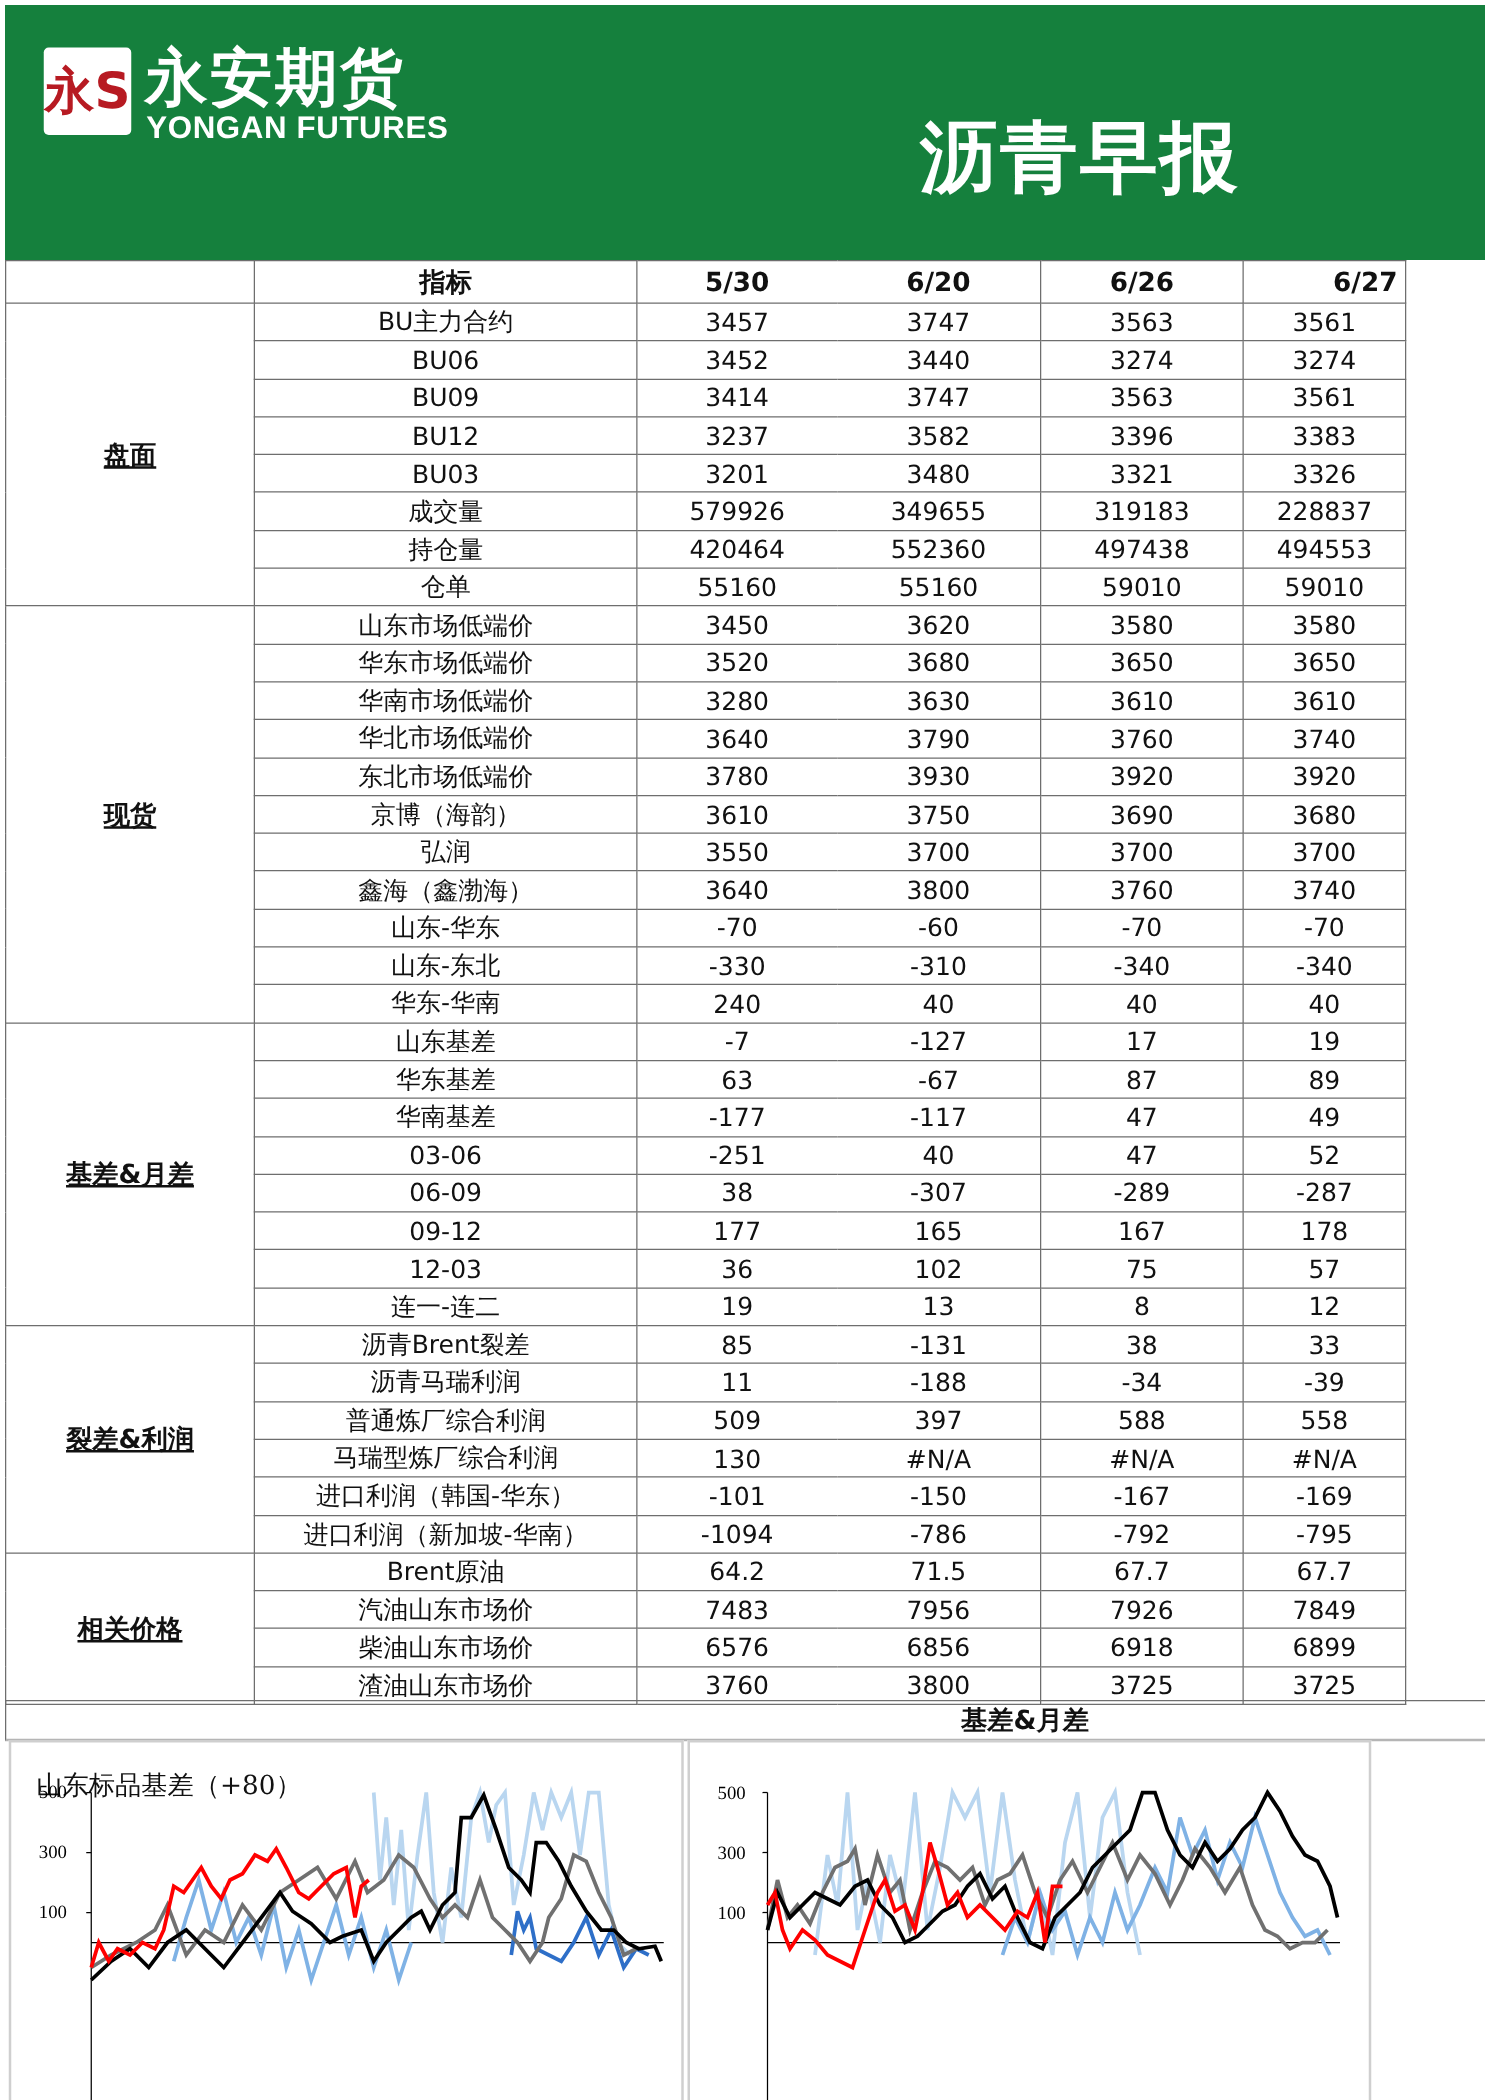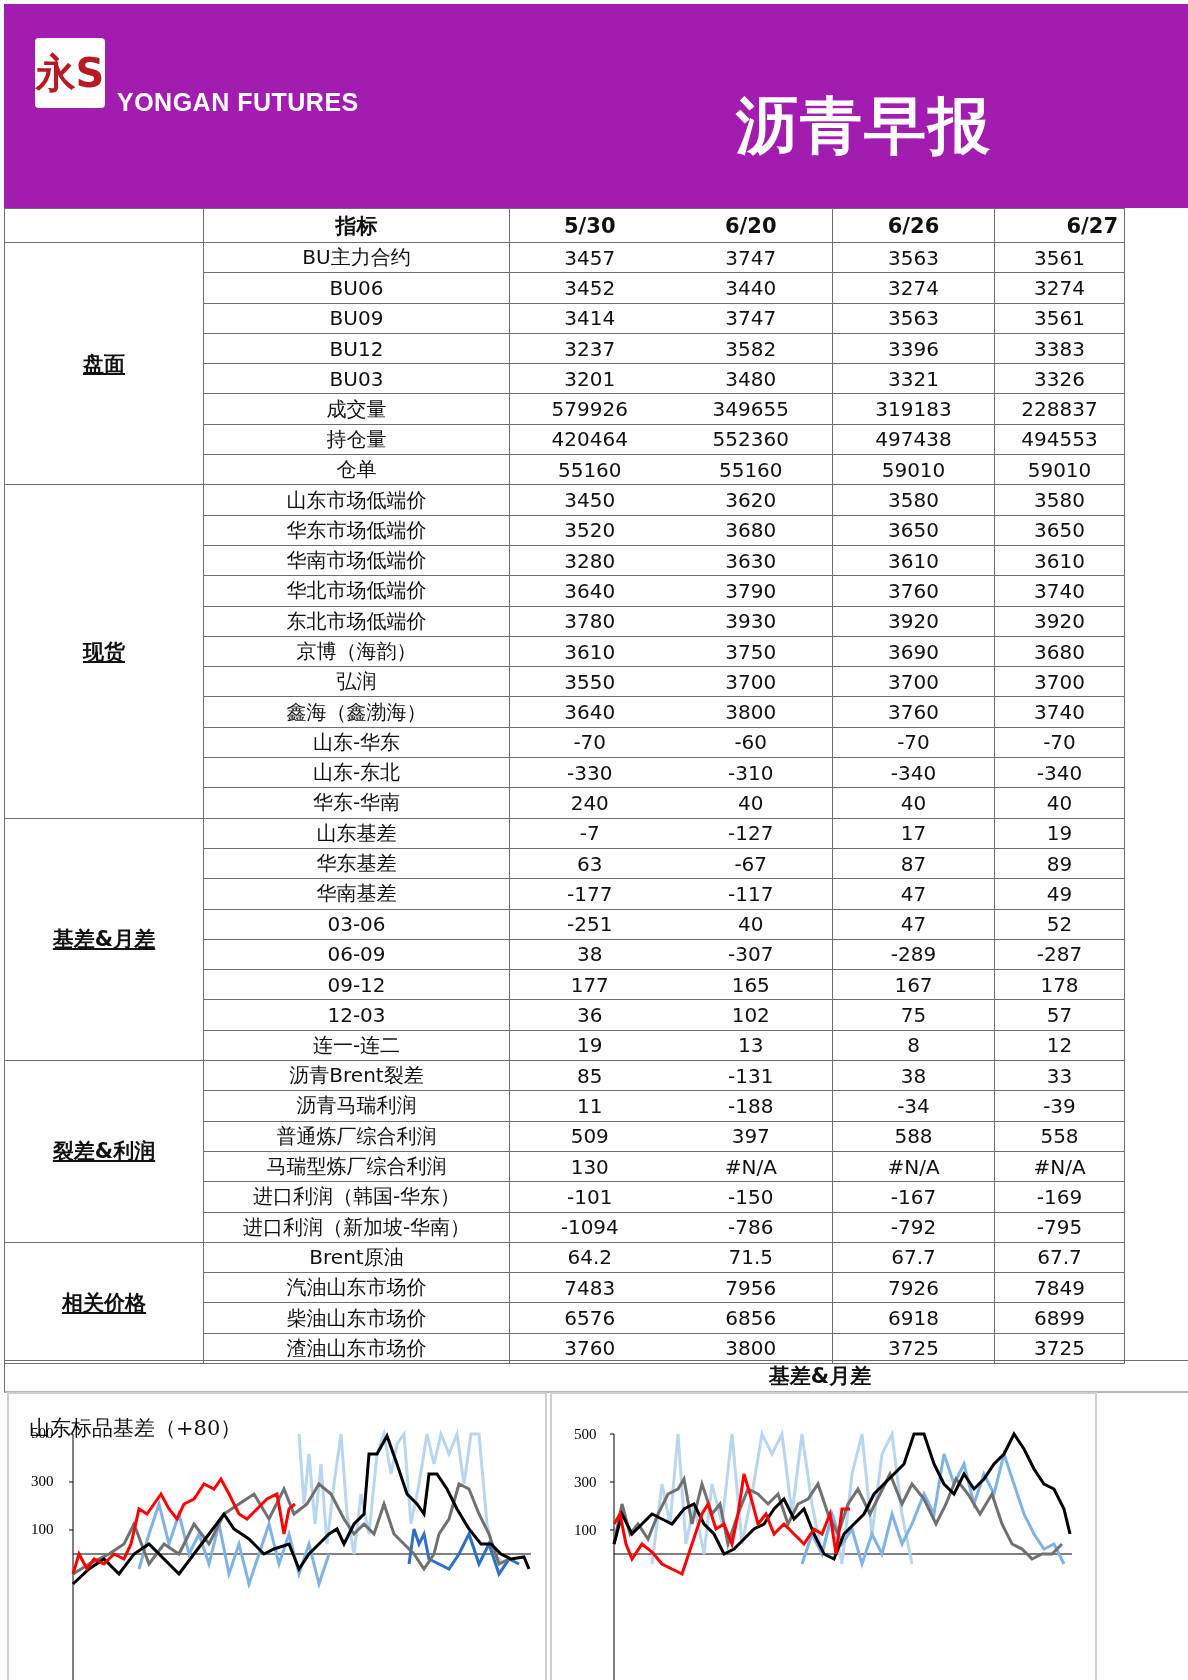--- a/index.html
+++ b/index.html
@@ -1,18 +1,18 @@
 <!DOCTYPE html>
 <html><head>
   <meta charset="utf-8">
   <style>
     html, body { margin:0; padding:0; background:#ffffff; }
     body { width:1188px; height:1680px; position:relative; overflow:hidden;
            font-family:"DejaVu Sans","Liberation Sans",sans-serif; color:#111; }
-    .banner { position:absolute; left:4px; top:4px; width:1184px; height:204px; background:#a21caf; }
+    .banner { position:absolute; left:4px; top:4px; width:1184px; height:204px; background:#15803d; }
     .logo-box { position:absolute; left:31px; top:34px; width:70px; height:70px; background:#fff; border-radius:4px;
                 display:flex; align-items:center; justify-content:center; }
     .logo-glyph { color:#B71A22; font-size:40px; font-weight:bold; font-family:"DejaVu Sans",sans-serif; line-height:1; }
     .logo-cn { position:absolute; left:112px; top:30px; color:#fff; font-size:50px; font-weight:bold; letter-spacing:2px; line-height:56px; }
     .logo-en { position:absolute; left:113px; top:84px; color:#fff; font-size:25px; font-weight:bold; letter-spacing:0.5px; font-family:"Liberation Sans",sans-serif; }
     .report-title { position:absolute; left:703px; top:86px; color:#fff; font-size:62px; font-weight:bold; letter-spacing:2px; line-height:72px;margin-left:29px; }
 
     table.grid { position:absolute; left:4px; top:208px; border-collapse:collapse; table-layout:fixed; width:1120px; }
     table.grid td, table.grid th { border:1px solid #6e6e6e; padding:0; text-align:center; white-space:nowrap; overflow:hidden; }
     table.grid th { height:33px; font-size:21px; font-weight:bold; font-family:"DejaVu Sans",sans-serif; }
@@ -31,20 +31,21 @@
     .chart svg { position:absolute; left:0; top:0; }
     .ytick { font-family:"Liberation Serif","DejaVu Serif",serif; font-size:15px; }
   </style>
 </head>
 <body>
 
 <div class="banner">
   <div class="logo-box">
     <span class="logo-glyph">永S</span>
   </div>
+  <div class="logo-cn">永安期货</div>
   <div class="logo-en">YONGAN FUTURES</div>
   <div class="report-title">沥青早报</div>
 </div>
 
 <table class="grid" id="grid">
   <colgroup>
     <col style="width:199px">
       <col style="width:306px">
       <col style="width:160px">
       <col style="width:163px">

